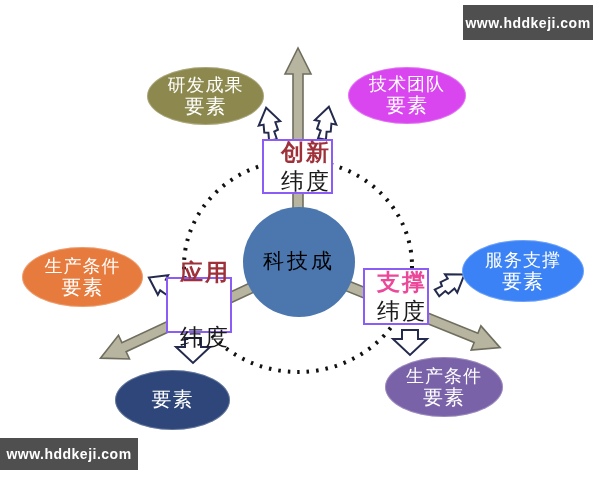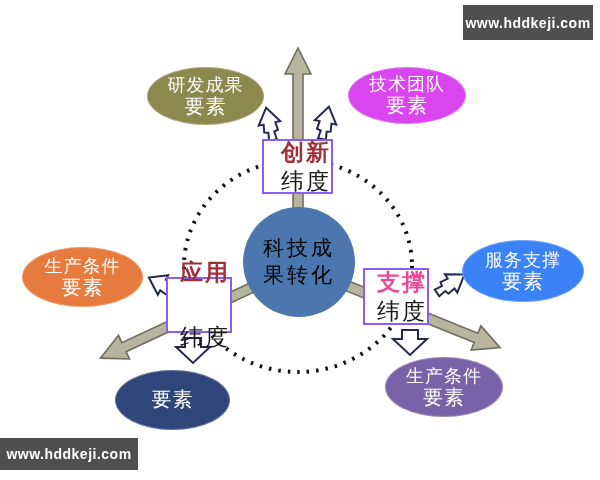--- a/index.html
+++ b/index.html
@@ -105,21 +105,20 @@
     <span class="l2">要素</span>
   </div>
 
   <div class="ellipse" style="left: 385px; top: 357px; width: 118px; height: 60px; background: rgb(122, 98, 168);">
     <span>生产条件</span>
     <span class="l2">要素</span>
   </div>
 
   <div class="centercircle" style="left: 243px; top: 207px; width: 112px; height: 110px; background: rgb(75, 119, 174);">
     <span>科技成</span>
-    <span>果转化</span>
   </div>
 
   <div class="dimbox" style="left:262px;top:139px;width:67px;height:51px;">
     <span class="accent" style="color: rgb(158, 48, 57);">创新</span>
     <span style="color: rgb(26, 26, 26);">纬度</span>
   </div>
 
   <div class="dimbox" style="left:166px;top:277px;width:62px;height:52px;gap:36px;">
     <span class="accent" style="color: rgb(158, 48, 57);">应用</span>
     <span style="color: rgb(26, 26, 26);">纬度</span>

